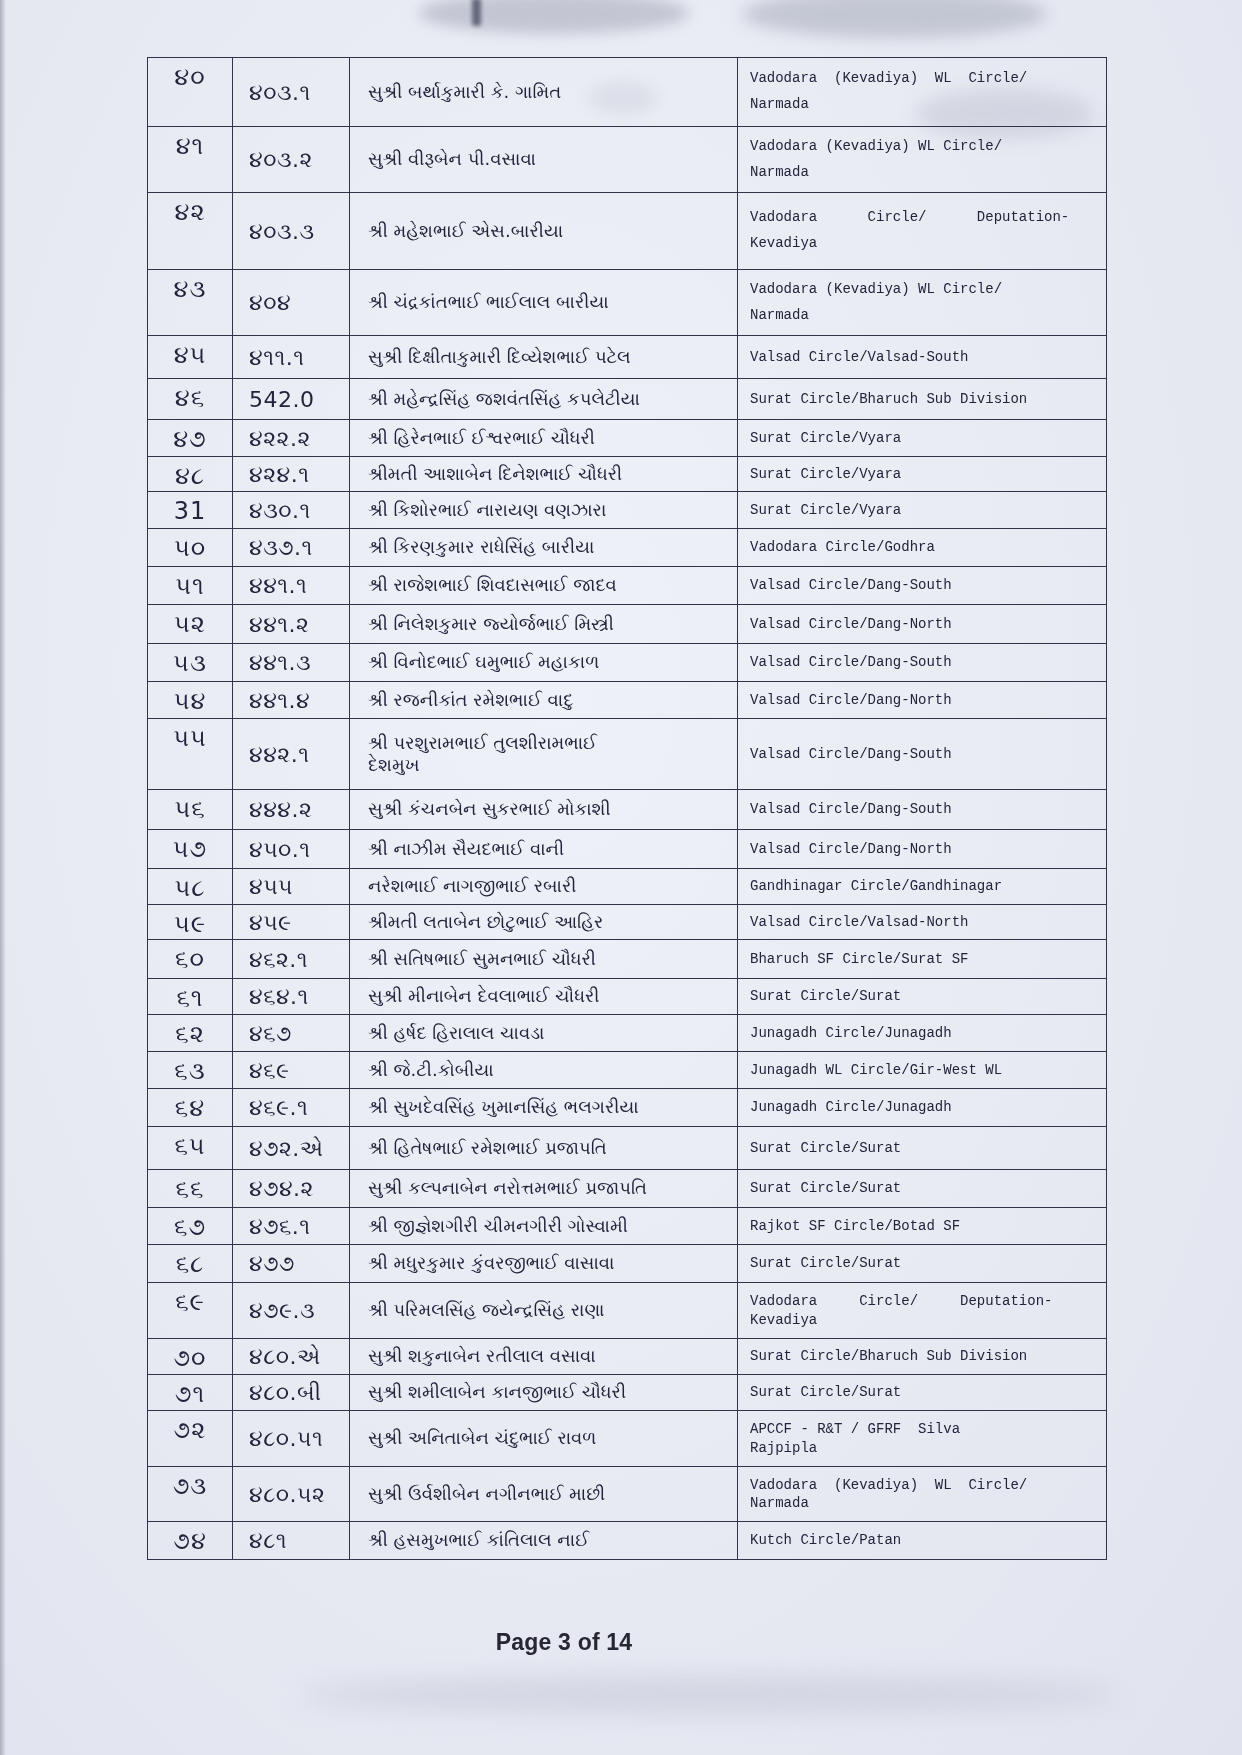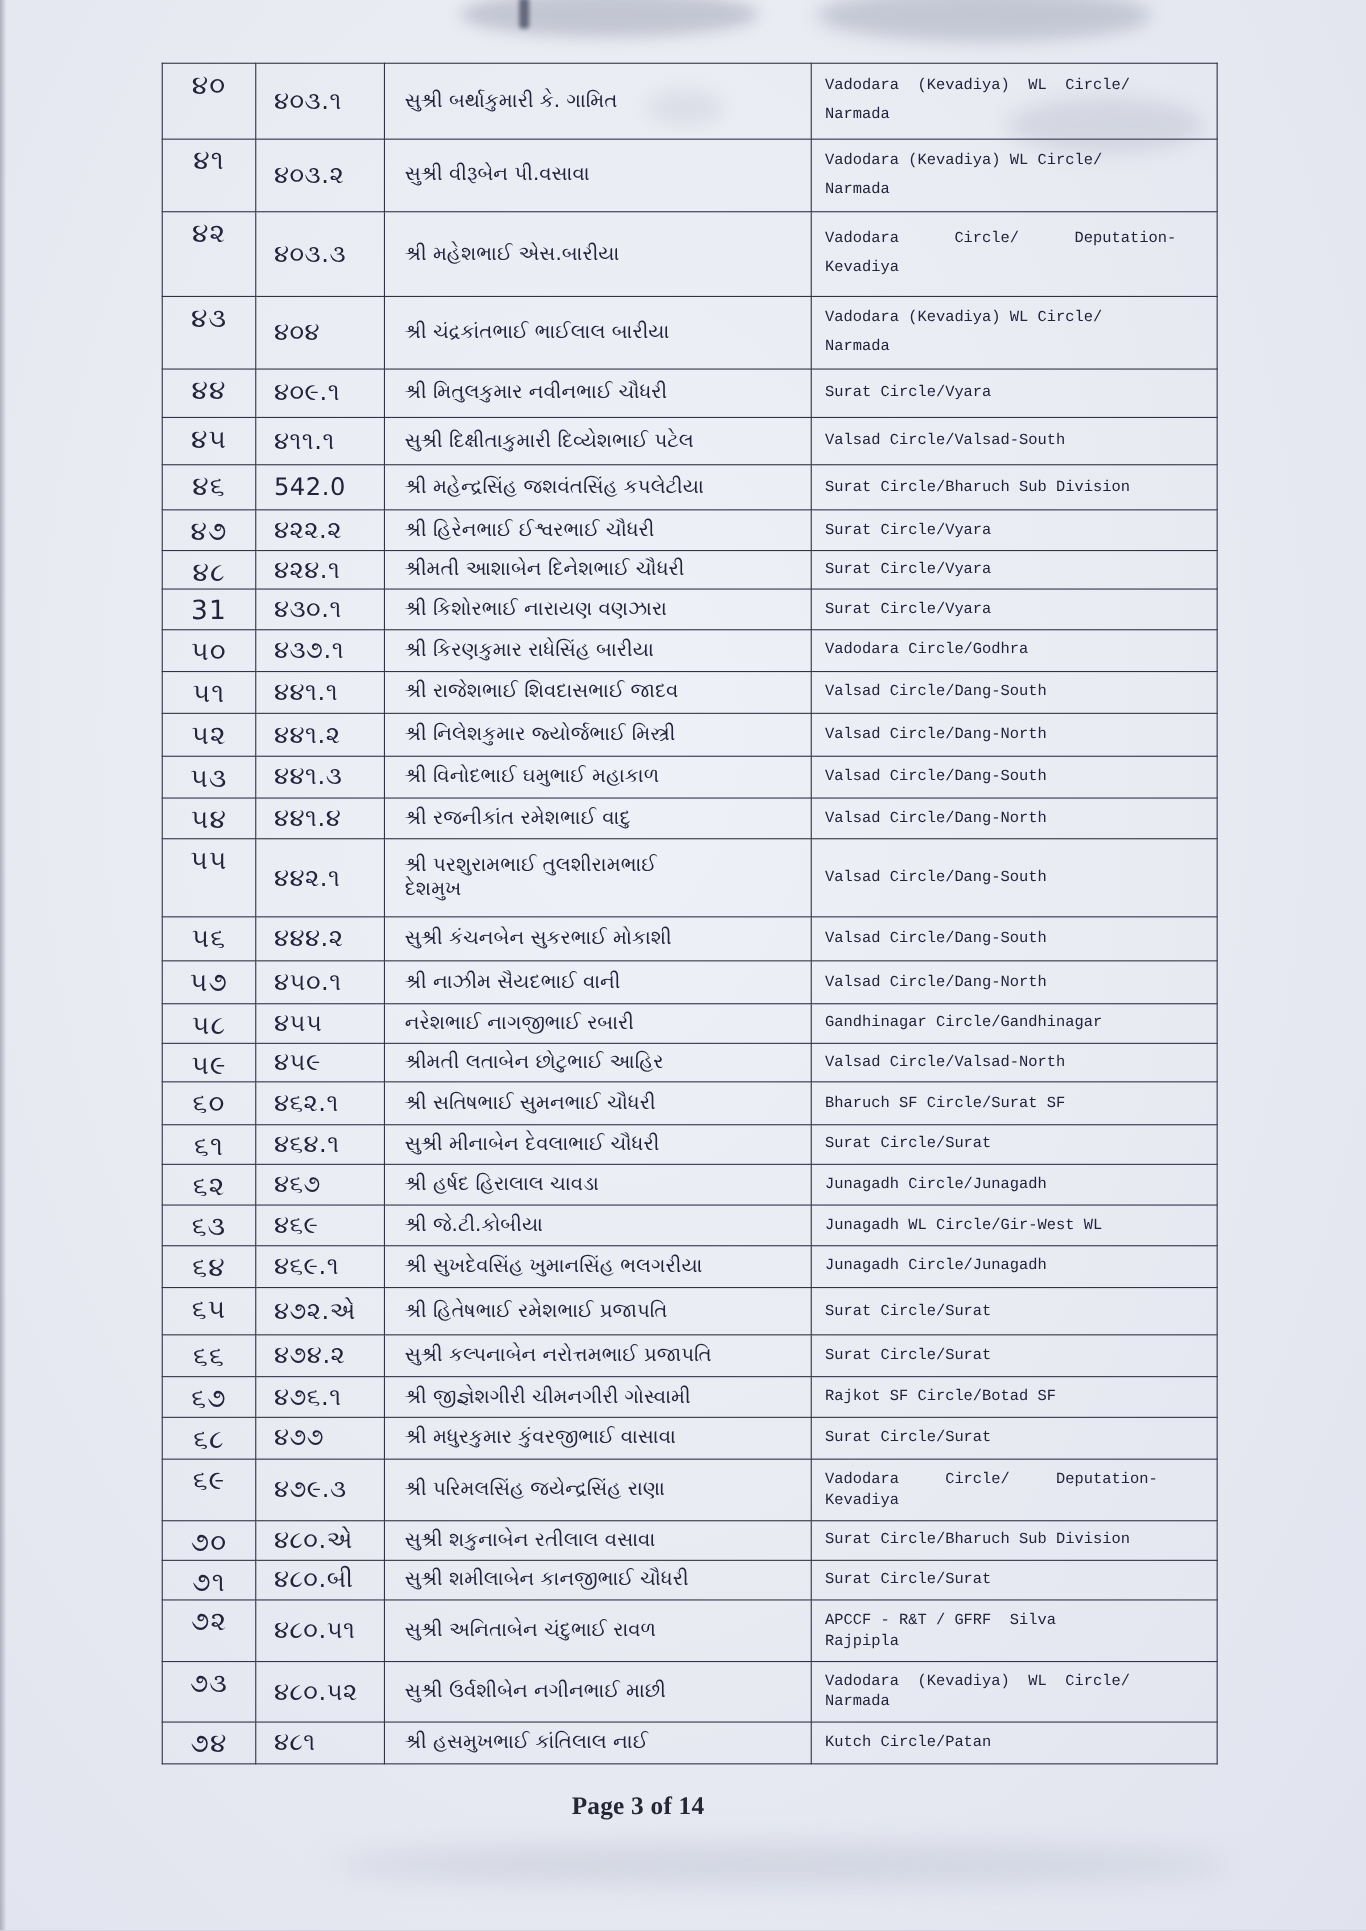--- a/index.html
+++ b/index.html
@@ -44,22 +44,22 @@
   }
   td.loc{
     vertical-align:middle;padding-left:12px;padding-right:4px;
     font-family:Liberation Mono, monospace;
     font-size:14px;line-height:1.32;white-space:pre-wrap;
     color:#1b1b30;
   }
   tr.spread td.loc{line-height:1.85;}
 
   .footer{
-    position:absolute;top:1629px;left:16px;width:1128px;text-align:center;
-    font-family:Liberation Serif, serif;
+    position:absolute;top:1629px;left:0;width:1128px;text-align:center;
+    font-family:Liberation Sans, sans-serif;
     font-size:23px;font-weight:600;color:#262634;letter-spacing:.2px;
   }
   .footer b{font-weight:800;}
 </style>
 </head>
 <body>
 
 <div class="page">
   <div class="edge-left"></div>
   <div class="smudge s1"></div>
@@ -98,26 +98,20 @@
           <td class="loc">Vadodara      Circle/      Deputation-
 Kevadiya</td>
         </tr>
         <tr class="spread" style="height: 66px;">
           <td class="sr">૪૩</td>
           <td class="code">૪૦૪</td>
           <td class="name">શ્રી ચંદ્રકાંતભાઈ ભાઈલાલ બારીયા</td>
           <td class="loc">Vadodara (Kevadiya) WL Circle/
 Narmada</td>
         </tr>
-        <tr style="height: 44px;">
-          <td class="sr">૪૪</td>
-          <td class="code">૪૦૯.૧</td>
-          <td class="name">શ્રી મિતુલકુમાર નવીનભાઈ ચૌધરી</td>
-          <td class="loc">Surat Circle/Vyara</td>
-        </tr>
         <tr style="height: 43px;">
           <td class="sr">૪૫</td>
           <td class="code">૪૧૧.૧</td>
           <td class="name">સુશ્રી દિક્ષીતાકુમારી દિવ્યેશભાઈ પટેલ</td>
           <td class="loc">Valsad Circle/Valsad-South</td>
         </tr>
         <tr style="height: 41px;">
           <td class="sr">૪૬</td>
           <td class="code">542.0</td>
           <td class="name">શ્રી મહેન્દ્રસિંહ જશવંતસિંહ કપલેટીયા</td>

